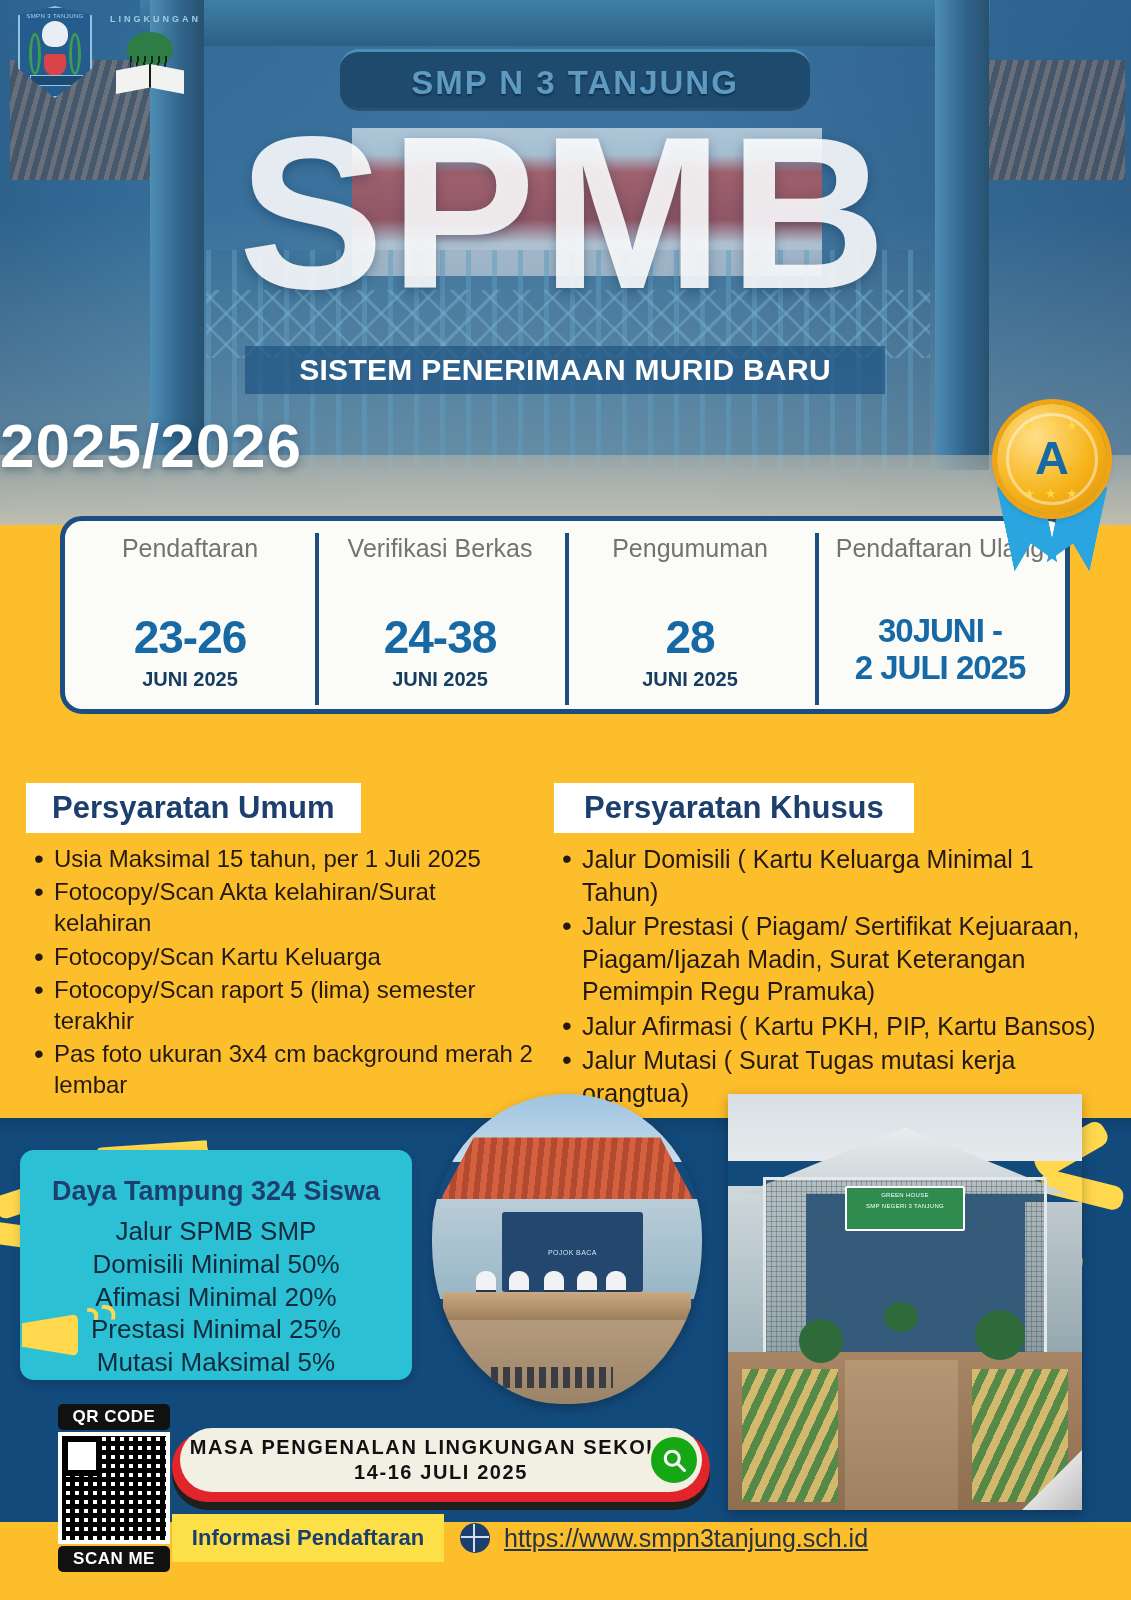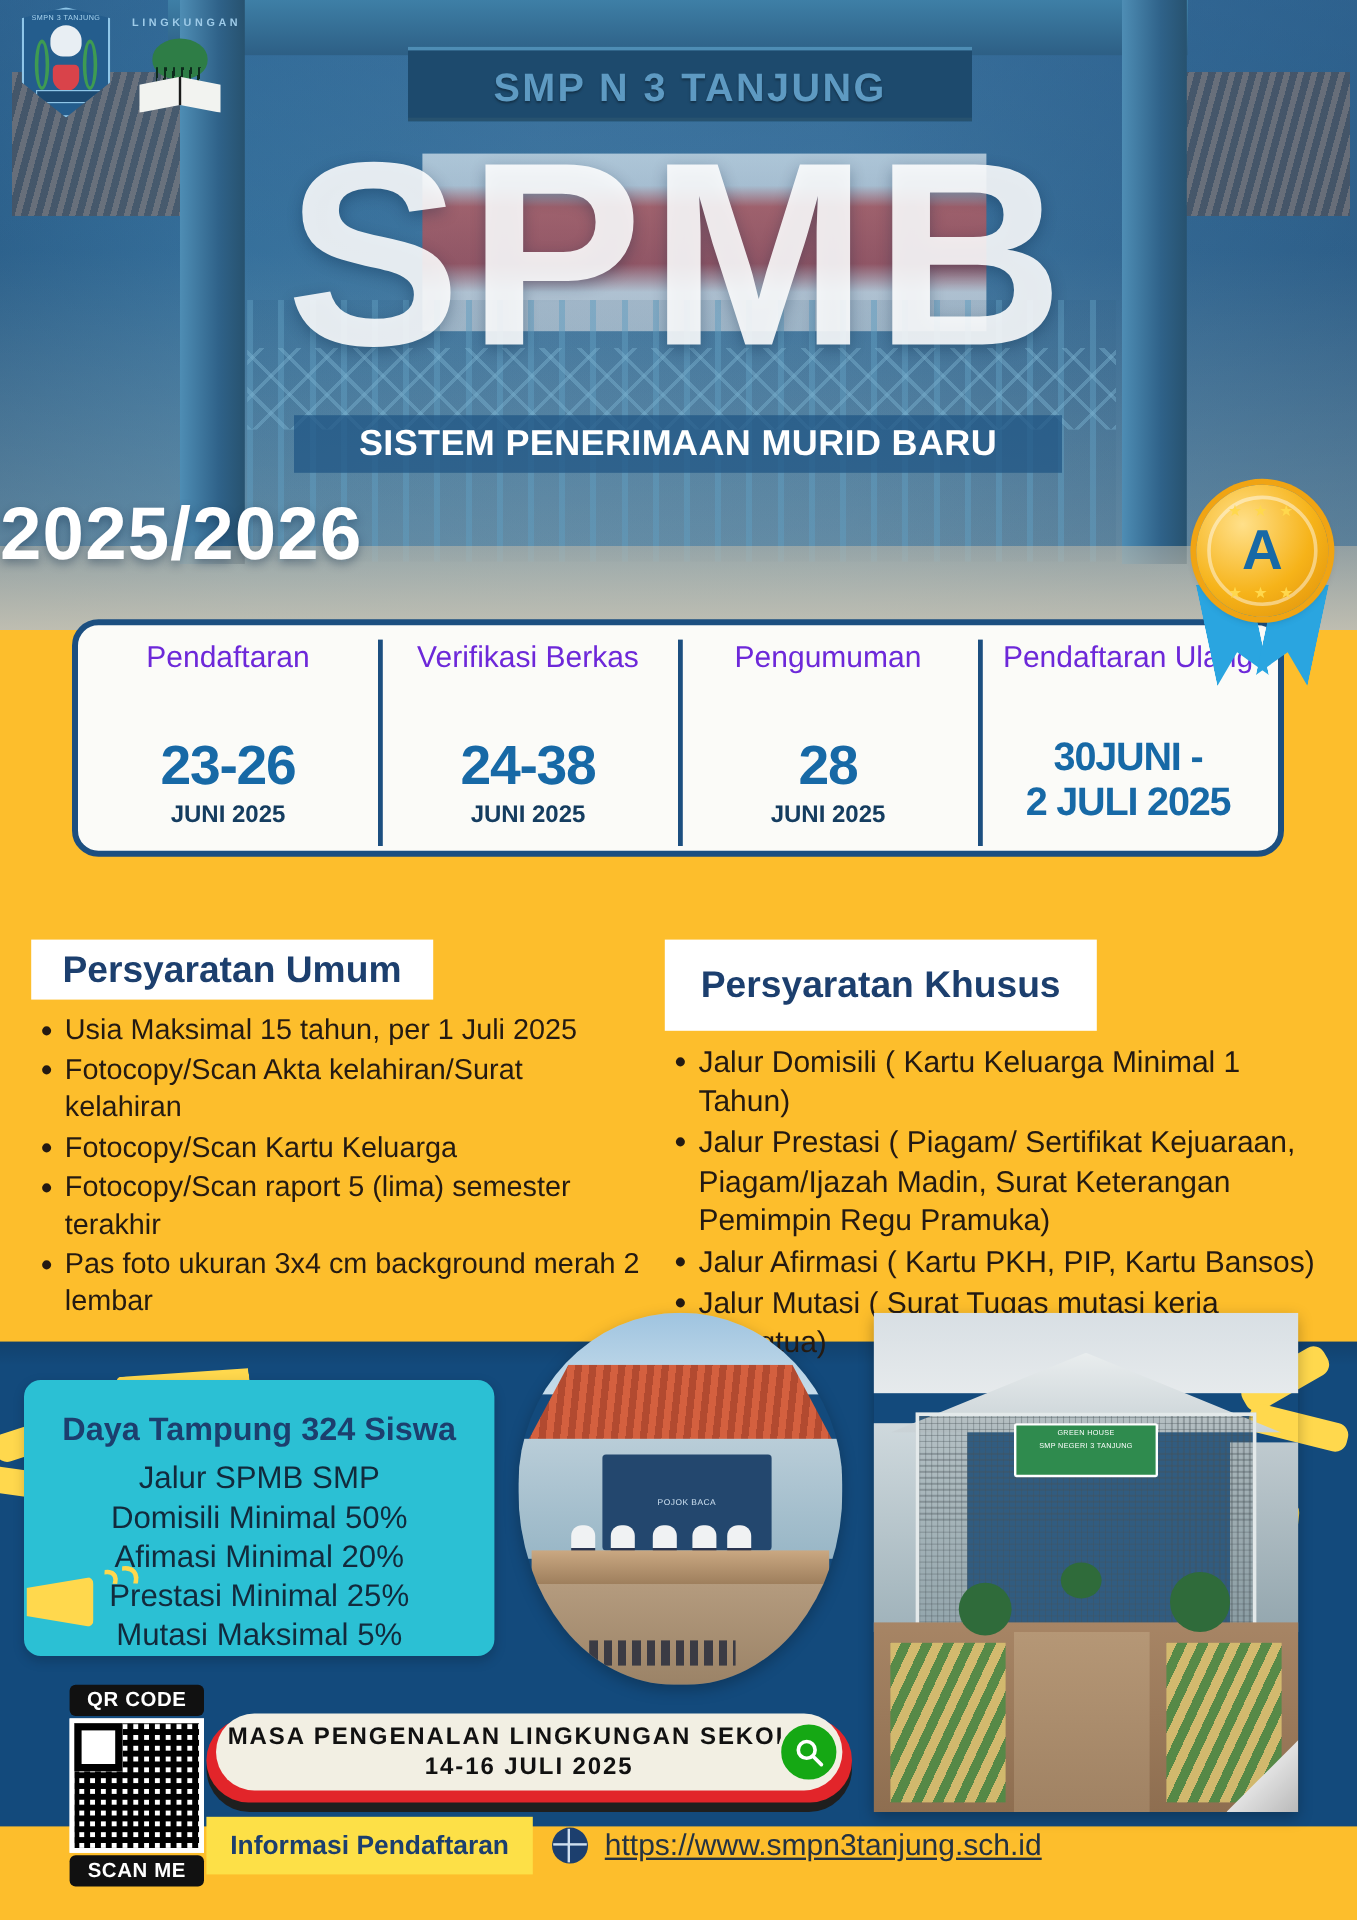--- a/index.html
+++ b/index.html
@@ -19,22 +19,22 @@
       linear-gradient(180deg, rgba(20,70,120,.55) 0%, rgba(25,80,130,.40) 45%, rgba(60,110,150,.45) 100%),
       linear-gradient(90deg,#2b5f86 0%,#3d7ba3 18%,#4e86ab 40%,#4a82a8 62%,#35688f 85%,#2c5a80 100%);
   }
   
   .gate-roof { position:absolute; left:140px; top:0; width:850px; height:46px;
       background:linear-gradient(180deg,#3e7fa6,#2d5f85); }
   .gate-pillar { position:absolute; top:0; width:54px; height:470px;
       background:linear-gradient(90deg,#4e8db4,#2f6289 60%,#27526f); }
   .gate-pillar.l { left:150px; }
   .gate-pillar.r { left:935px; }
-  .gate-sign { position:absolute; left:340px; top:39px; width:470px; height:62px;
-      background:#1d4a6d; border-top:3px solid #4e8db4; border-bottom:3px solid #27526f; }
+  .gate-sign { position:absolute; left:340px; top:49px; width:470px; height:62px;
+      background:#1d4a6d; border-top:3px solid #4e8db4; border-bottom:3px solid #27526f;border-radius:19px; }
   .gate-sign span { display:block; text-align:center; line-height:62px;
       font-size:33px; font-weight:bold; letter-spacing:2px; color:#5e9ac2;
       text-shadow:0 2px 2px rgba(0,0,0,.35); }
   .banner-red { position:absolute; left:352px; top:128px; width:470px; height:148px;
       background:linear-gradient(180deg,#d9e6ee 0%,#cfdbe5 18%,#c45a5a 30%,#b04a50 62%,#d8dde4 78%,#cfd8e0 100%);
       opacity:.72; }
   .gate-bars { position:absolute; left:206px; top:250px; width:724px; height:218px;
       background:repeating-linear-gradient(90deg, rgba(90,150,185,.55) 0 5px, rgba(40,85,120,.10) 5px 26px); }
   .gate-xrail { position:absolute; left:206px; top:290px; width:724px; height:68px;
       background:
@@ -116,34 +116,34 @@
   
   #timeline {
     position:absolute; left:60px; top:516px; width:1010px; height:198px;
     background:#fbfbf8; border:5px solid #1c4f80; border-radius:22px; z-index:7;
     display:flex; overflow:hidden;
   }
   .tl-col { flex:1; padding:14px 6px 10px; text-align:center; position:relative;
      display:flex; flex-direction:column; justify-content:flex-start; }
   .tl-col + .tl-col:before { content:""; position:absolute; left:0; top:12px;
      width:4px; height:172px; background:#1c4f80; }
-  .tl-label { font-size:25px; color:#6d28d9; line-height:1.05; margin-bottom:4px; }
+  .tl-label { font-size:25px; color:#737373; line-height:1.05; margin-bottom:4px; }
   .tl-big { font-size:46px; font-weight:bold; color:#1769a6; letter-spacing:-1px;
      margin-top:auto; }
   .tl-big.small { font-size:33px; line-height:1.12; }
   .tl-sub { font-size:20px; font-weight:bold; color:#153d60; margin-top:4px; margin-bottom:8px; }
 
   
   #req-wrap { position:absolute; left:0; top:736px; width:1131px; height:378px; z-index:4;
      display:flex; padding:0 26px; gap:18px; }
   .req-col { flex:1;margin-top:47px; }
   .req-col.left { max-width:510px; }
   .req-head { display:inline-block; background:#ffffff; padding:7px 26px;
      font-size:31px; font-weight:bold; color:#1c3f6e; margin-bottom:10px; }
-  .req-head.wide { padding:20px 30px; }
+  .req-head.wide { padding:7px 30px; }
   .req-list { list-style:none; }
   .req-list li { position:relative; padding-left:28px; font-size:24px; line-height:1.30;
      color:#241a12; margin-bottom:2px; }
   .req-list li:before { content:"•"; position:absolute; left:8px; top:-2px;
      font-size:28px; color:#241a12; }
   .req-col.right .req-list li { font-size:25px; }
 
   
   #band { position:absolute; left:0; top:1118px; width:1131px; height:404px;
      background:#134A7C; z-index:3; }

